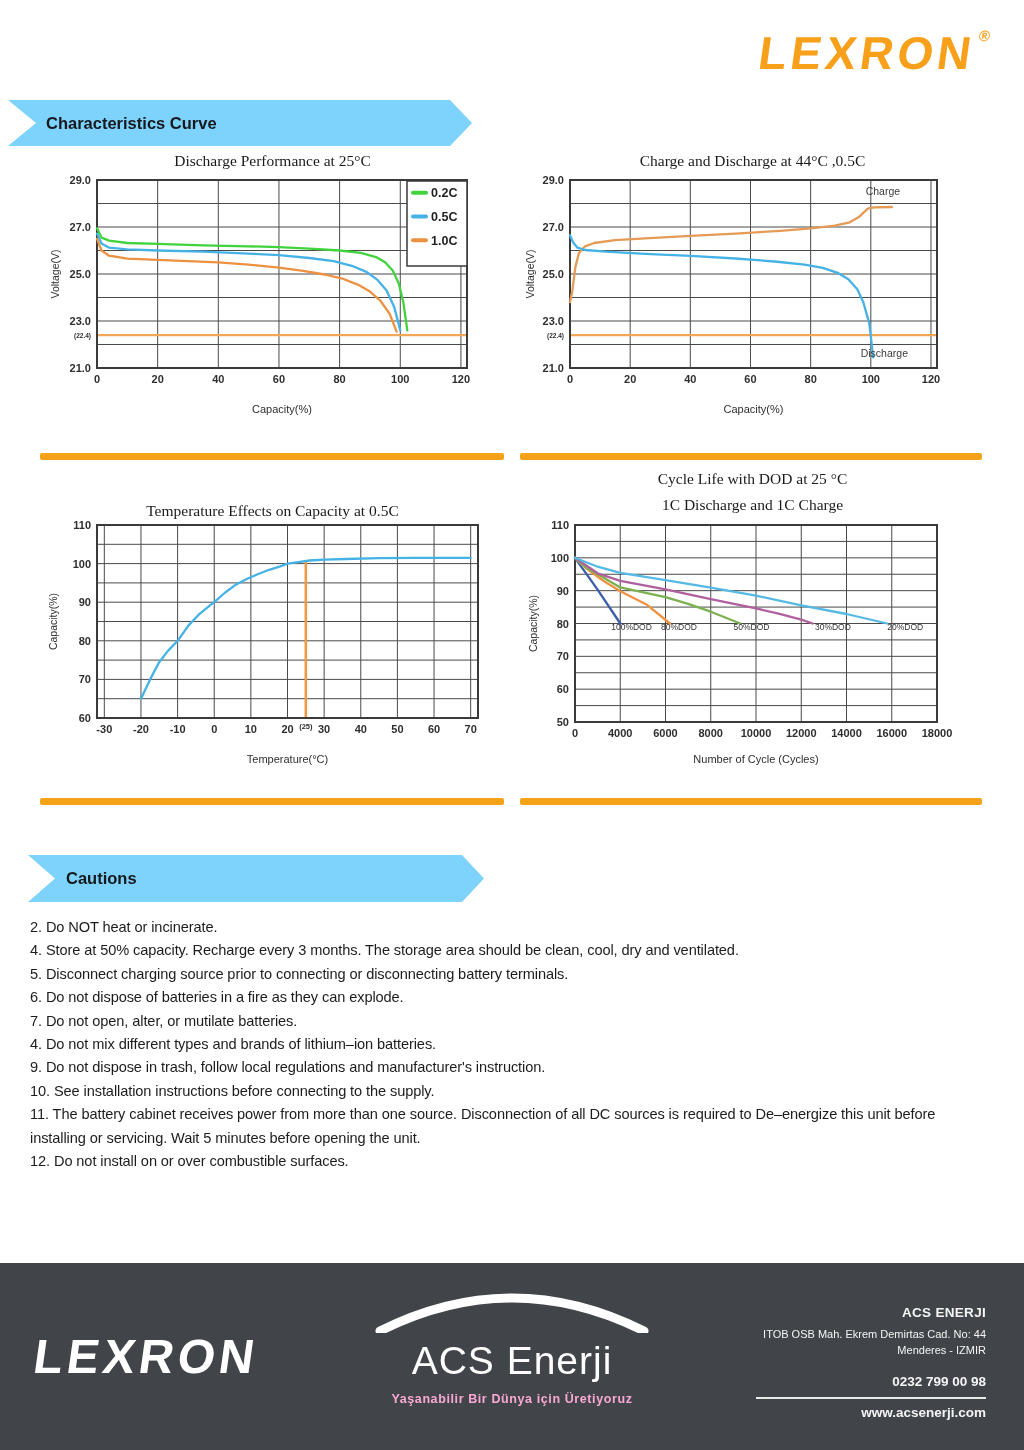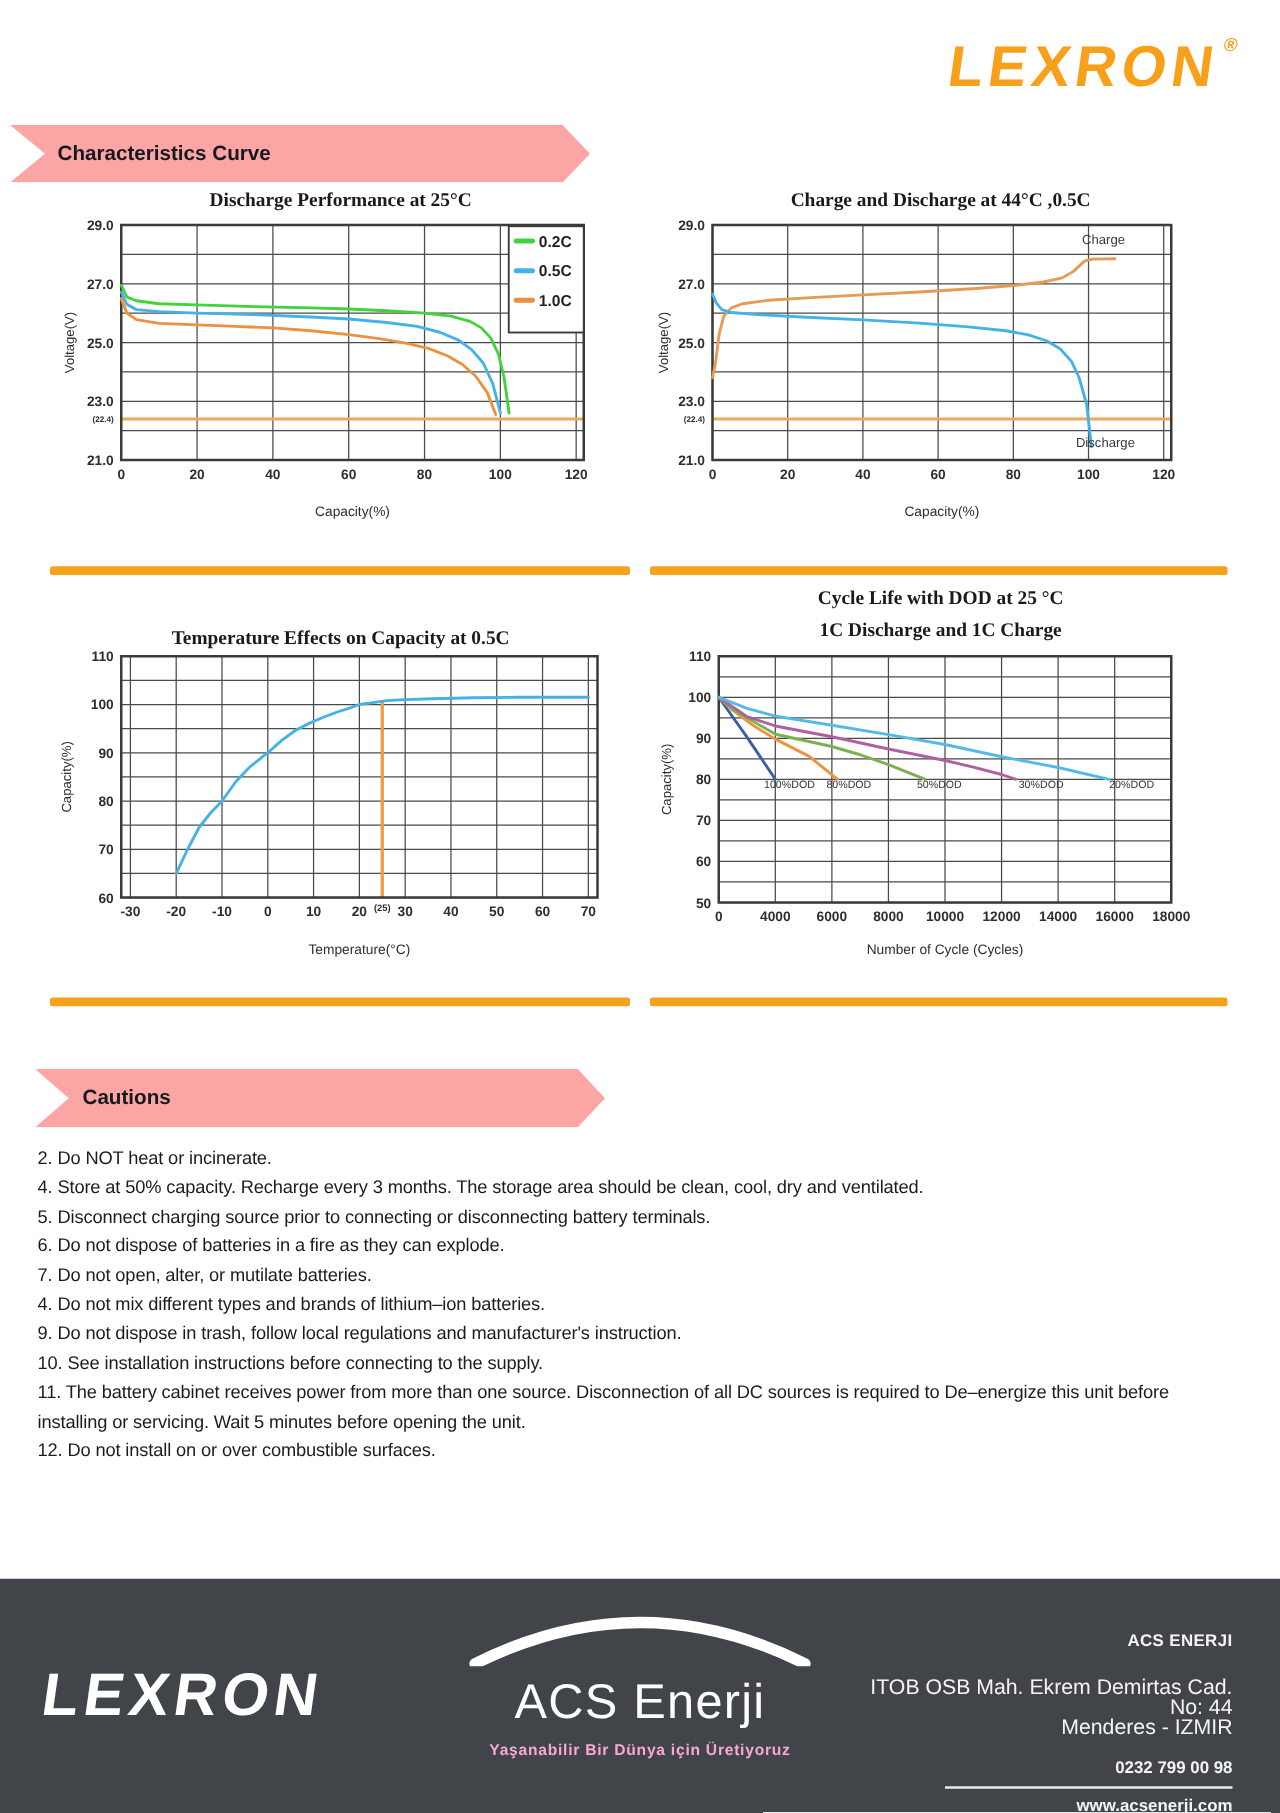--- a/index.html
+++ b/index.html
@@ -12,37 +12,37 @@
   
   .brand {
     position:absolute; top:26px; right:36px;
     font-family:"Liberation Sans", sans-serif;
     font-weight:800; font-size:46px; letter-spacing:4px;
     color:#F9A01B; transform:skewX(-8deg);
   }
   .brand .reg { font-size:15px; vertical-align:28px; letter-spacing:0; margin-left:2px; }
   
   .ribbon {
-    position:absolute; background:#fca5a5; color:#16181d;
+    position:absolute; background:#7dd3fc; color:#16181d;
     display:flex; align-items:center;
     font-weight:bold; font-size:16.5px;
   }
   .ribbon.characteristics {
     top:100px; left:0; width:472px; height:46px; padding-left:46px;
     clip-path:polygon(8px 0, 450px 0, 472px 50%, 450px 100%, 8px 100%, 36px 50%);
   }
   .ribbon.cautions {
     top:855px; left:28px; width:456px; height:47px; padding-left:38px;
     clip-path:polygon(0 0, 434px 0, 456px 50%, 434px 100%, 0 100%, 27px 50%);
   }
   
   .chart { position:absolute; }
   .chart-title, .chart-subtitle {
     position:absolute; left:0; right:0; text-align:center;
-    font-family:"Liberation Serif", serif; font-weight:bold;
+    font-family:"Liberation Serif", serif; font-weight:normal;
     font-size:15.5px; color:#1a1a1a; white-space:nowrap;
   }
   .chart svg { position:absolute; left:0; top:0; }
   .chart svg text { font-family:"Liberation Sans", sans-serif; }
   .divider { position:absolute; height:7px; background:#F5A21B; border-radius:2px; }
   
   .cautions-list {
     position:absolute; top:916px; left:30px; width:964px;
     font-size:14.6px; line-height:23.4px; color:#1c1c1c; letter-spacing:-0.1px;
   }
@@ -54,21 +54,21 @@
   .footer-brand {
     position:absolute; left:34px; top:66px;
     font-weight:800; font-size:48px; letter-spacing:4px; color:#ffffff;
     transform:skewX(-8deg);
   }
   .acs-block { position:absolute; left:372px; top:18px; width:280px; text-align:center; }
   .acs-name { margin-top:2px; font-size:39px; font-weight:500; color:#fdfdfd; letter-spacing:1px; }
   .acs-tagline { margin-top:9px; font-size:12.5px; font-weight:bold; letter-spacing:0.6px; color:#f9a8d4; }
   .footer-right { position:absolute; right:38px; top:42px; width:300px; text-align:right; }
   .fr-company { font-size:13.5px; font-weight:bold; letter-spacing:0.3px; }
-  .fr-address { margin-top:22px; font-size:17px; line-height:16px; }
+  .fr-address { margin-top:6px; font-size:11px; line-height:16px; }
   .fr-phone { margin-top:16px; font-size:13.5px; font-weight:bold; }
   .fr-line { margin-top:8px; margin-left:auto; width:230px; border-top:2px solid #e9e9e9; }
   .fr-web { margin-top:6px; font-size:13.5px; font-weight:bold; }
 </style>
 </head>
 <body>
 
 <div class="page">
 
   <div class="brand"><span>LEXRON</span><span class="reg">®</span></div>

